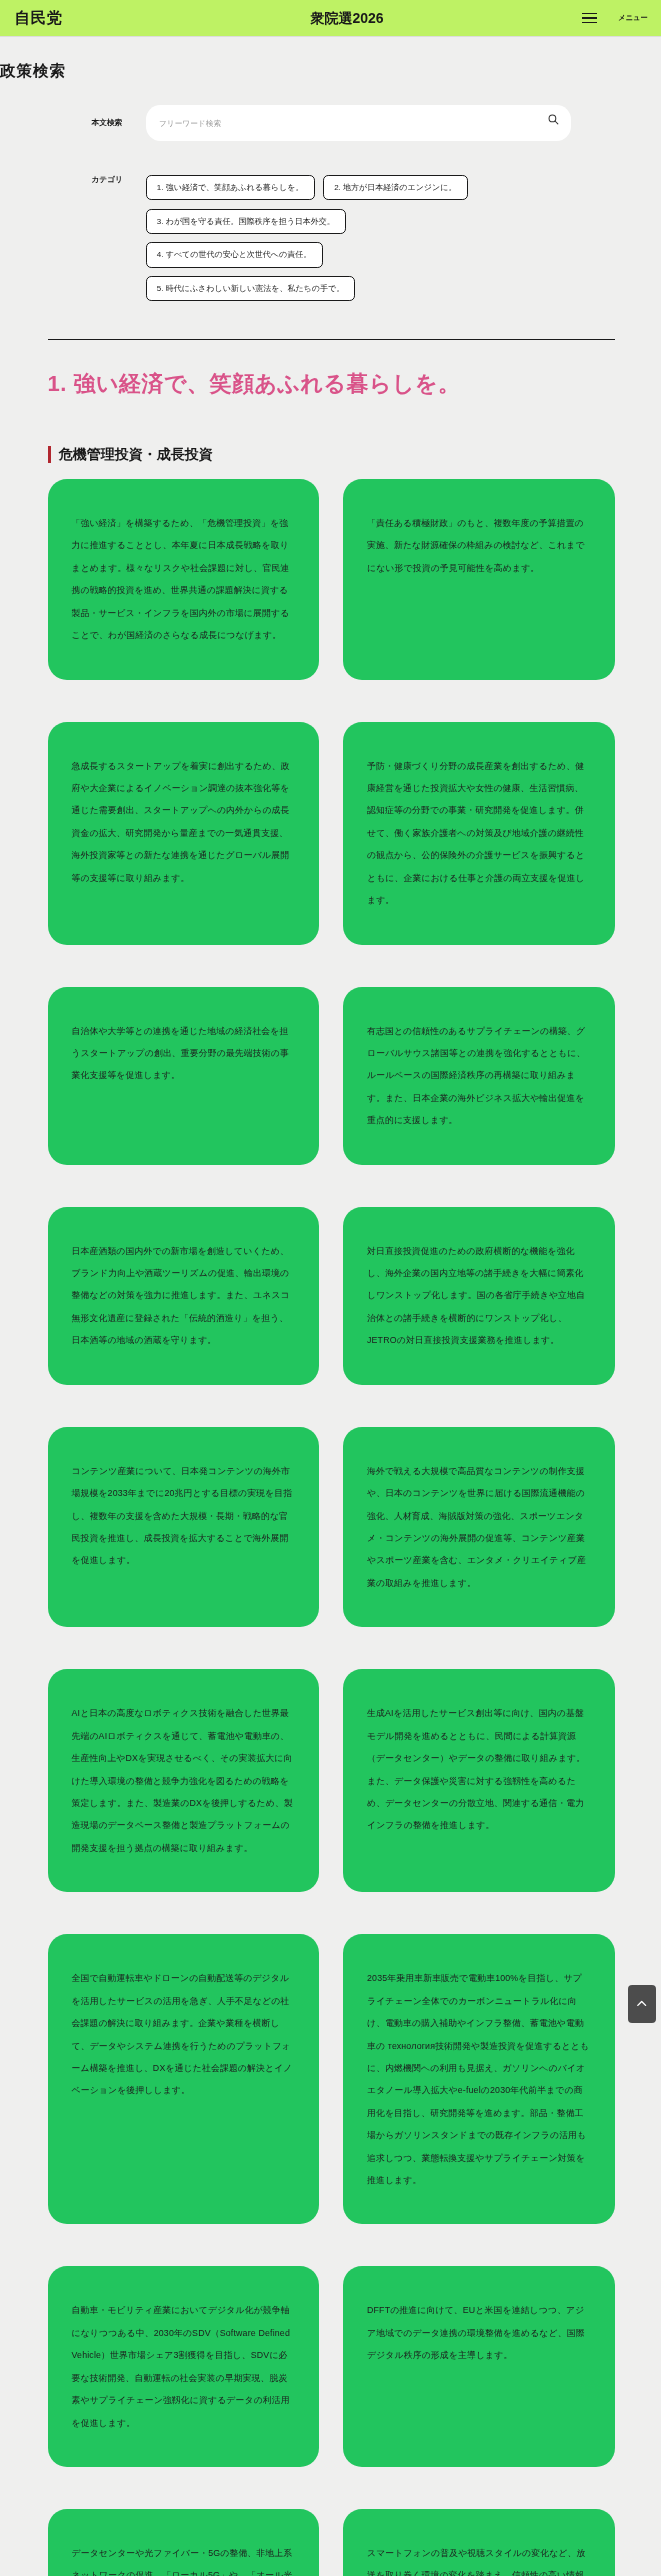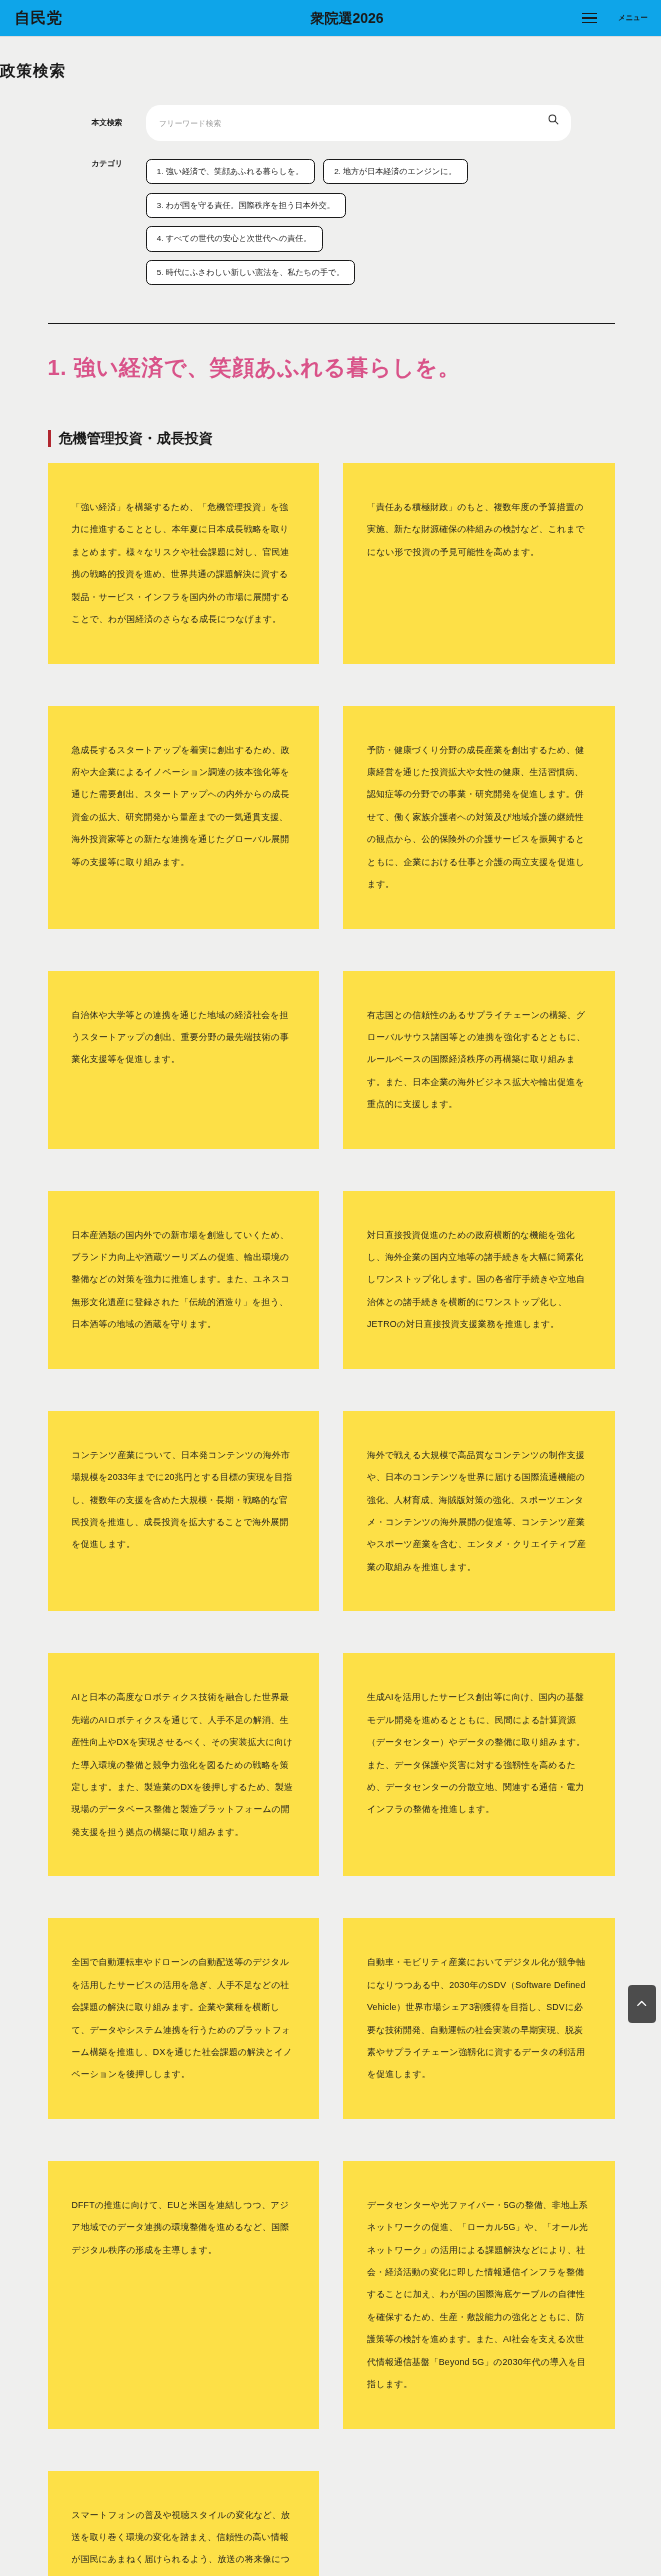--- a/index.html
+++ b/index.html
@@ -7,21 +7,21 @@
   body {
     font-family: "Liberation Sans", "DejaVu Sans", sans-serif;
     background: #efefee;
     color: #1a1a1a;
     height: 3091px;
     overflow: hidden;
     position: relative;
   }
   
   .site-header {
-    background: #0ea5e9;
+    background: #bef264;
     height: 37px;
     display: flex;
     align-items: center;
     justify-content: space-between;
     padding: 0 14.4px;
     border-bottom: 0.5px solid #dcdcdc;
   }
   .logo { font-size: 15.5px; font-weight: 800; letter-spacing: 0.5px; }
   .site-title {
     position: absolute; left: 0; right: 0; top: 0; height: 37px;
@@ -41,21 +41,21 @@
   .search-input-wrap { position: relative; flex: 1; }
   .search-input {
     width: 100%; height: 36px; border: none; border-radius: 14.4px;
     background: #ffffff; padding: 0 29px 0 13.4px; font-size: 7.7px;
     font-family: inherit; color: #1a1a1a; outline: none;
   }
   .search-input::placeholder { color: #9b9b9b; }
   .search-icon {
     position: absolute; right: 11.3px; top: 8.2px; width: 12.4px; height: 12.4px; cursor: pointer;
   }
-  .category-row { display: flex; align-items: flex-start; margin-top: 18px; }
+  .category-row { display: flex; align-items: flex-start; margin-top: 34px; }
   .cat-rows { flex: 1; }
   .cat-line { display: flex; gap: 8.2px; margin-bottom: 8.2px; }
   .cat-btn {
     background: #ffffff; border: 1px solid #1a1a1a; border-radius: 5.2px;
     font-size: 8px; font-weight: 500; font-family: inherit;
     padding: 6.2px 10.3px; cursor: pointer; white-space: nowrap; color: #1a1a1a;
   }
 
   
   .container { width: 567px; margin: 0 auto; }
@@ -67,21 +67,21 @@
   .subsection-title {
     font-size: 14px; font-weight: 800;
     border-left: 3.1px solid #b1272f; padding-left: 8.2px;
     margin: 47px 0 16px 0; line-height: 1.2;
   }
   .cards-grid {
     display: grid; grid-template-columns: 1fr 1fr;
     column-gap: 24px; row-gap: 42px;
   }
   .policy-card {
-    background: #fde047; border-radius: 0;
+    background: #22c55e; border-radius: 19px;
     padding: 33px 24px; min-height: 103px;
   }
   .policy-card p { font-size: 8.8px; line-height: 2.55; letter-spacing: 0.02em; color: #1c1c1c; }
 
   
   .back-to-top {
     position: absolute; top: 1985px; right: 6.2px;
     width: 28px; height: 38px; background: #4c4c4c; border-radius: 4.1px;
     display: flex; align-items: center; justify-content: center; cursor: pointer;
   }
@@ -166,27 +166,30 @@
         <div class="policy-card">
           <p>対日直接投資促進のための政府横断的な機能を強化し、海外企業の国内立地等の諸手続きを大幅に簡素化しワンストップ化します。国の各省庁手続きや立地自治体との諸手続きを横断的にワンストップ化し、JETROの対日直接投資支援業務を推進します。</p>
         </div>
         <div class="policy-card">
           <p>コンテンツ産業について、日本発コンテンツの海外市場規模を2033年までに20兆円とする目標の実現を目指し、複数年の支援を含めた大規模・長期・戦略的な官民投資を推進し、成長投資を拡大することで海外展開を促進します。</p>
         </div>
         <div class="policy-card">
           <p>海外で戦える大規模で高品質なコンテンツの制作支援や、日本のコンテンツを世界に届ける国際流通機能の強化、人材育成、海賊版対策の強化、スポーツエンタメ・コンテンツの海外展開の促進等、コンテンツ産業やスポーツ産業を含む、エンタメ・クリエイティブ産業の取組みを推進します。</p>
         </div>
         <div class="policy-card">
-          <p>AIと日本の高度なロボティクス技術を融合した世界最先端のAIロボティクスを通じて、人手不足の解消、生産性向上やDXを実現させるべく、その実装拡大に向けた導入環境の整備と競争力強化を図るための戦略を策定します。また、製造業のDXを後押しするため、製造現場のデータベース整備と製造プラットフォームの開発支援を担う拠点の構築に取り組みます。</p>
+          <p>AIと日本の高度なロボティクス技術を融合した世界最先端のAIロボティクスを通じて、蓄電池や電動車の、生産性向上やDXを実現させるべく、その実装拡大に向けた導入環境の整備と競争力強化を図るための戦略を策定します。また、製造業のDXを後押しするため、製造現場のデータベース整備と製造プラットフォームの開発支援を担う拠点の構築に取り組みます。</p>
         </div>
         <div class="policy-card">
           <p>生成AIを活用したサービス創出等に向け、国内の基盤モデル開発を進めるとともに、民間による計算資源（データセンター）やデータの整備に取り組みます。また、データ保護や災害に対する強靱性を高めるため、データセンターの分散立地、関連する通信・電力インフラの整備を推進します。</p>
         </div>
         <div class="policy-card">
           <p>全国で自動運転車やドローンの自動配送等のデジタルを活用したサービスの活用を急ぎ、人手不足などの社会課題の解決に取り組みます。企業や業種を横断して、データやシステム連携を行うためのプラットフォーム構築を推進し、DXを通じた社会課題の解決とイノベーションを後押しします。</p>
+        </div>
+        <div class="policy-card">
+          <p>2035年乗用車新車販売で電動車100%を目指し、サプライチェーン全体でのカーボンニュートラル化に向け、電動車の購入補助やインフラ整備、蓄電池や電動車の технология技術開発や製造投資を促進するとともに、内燃機関への利用も見据え、ガソリンへのバイオエタノール導入拡大やe-fuelの2030年代前半までの商用化を目指し、研究開発等を進めます。部品・整備工場からガソリンスタンドまでの既存インフラの活用も追求しつつ、業態転換支援やサプライチェーン対策を推進します。</p>
         </div>
         <div class="policy-card">
           <p>自動車・モビリティ産業においてデジタル化が競争軸になりつつある中、2030年のSDV（Software Defined Vehicle）世界市場シェア3割獲得を目指し、SDVに必要な技術開発、自動運転の社会実装の早期実現、脱炭素やサプライチェーン強靱化に資するデータの利活用を促進します。</p>
         </div>
         <div class="policy-card">
           <p>DFFTの推進に向けて、EUと米国を連結しつつ、アジア地域でのデータ連携の環境整備を進めるなど、国際デジタル秩序の形成を主導します。</p>
         </div>
         <div class="policy-card">
           <p>データセンターや光ファイバー・5Gの整備、非地上系ネットワークの促進、「ローカル5G」や、「オール光ネットワーク」の活用による課題解決などにより、社会・経済活動の変化に即した情報通信インフラを整備することに加え、わが国の国際海底ケーブルの自律性を確保するため、生産・敷設能力の強化とともに、防護策等の検討を進めます。また、AI社会を支える次世代情報通信基盤「Beyond 5G」の2030年代の導入を目指します。</p>
         </div>

